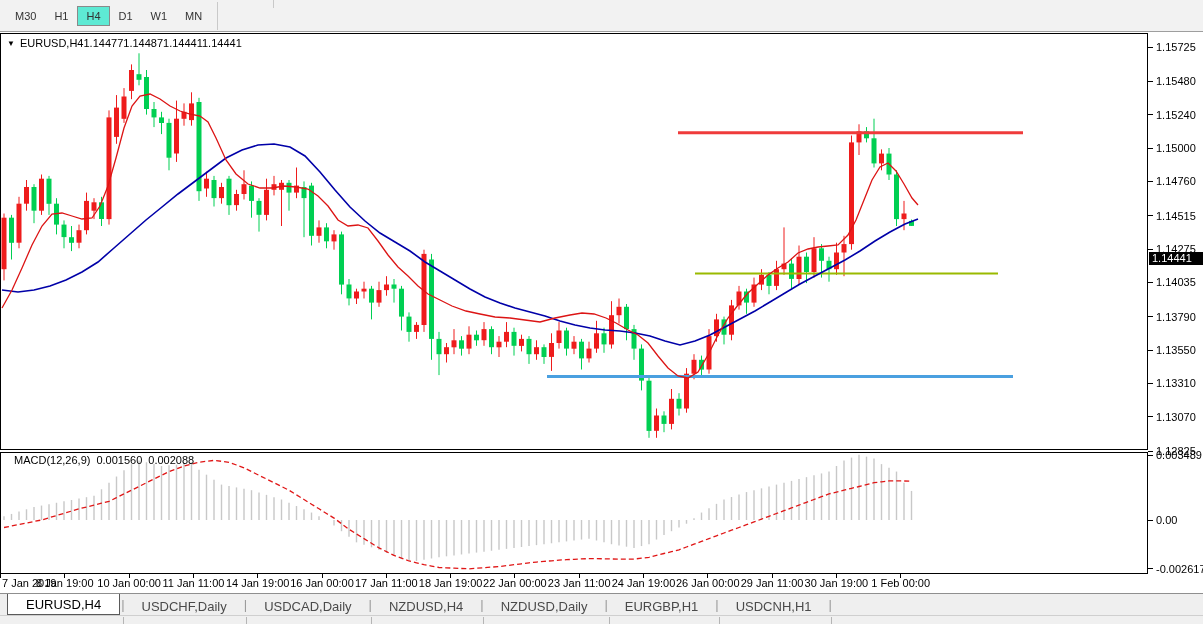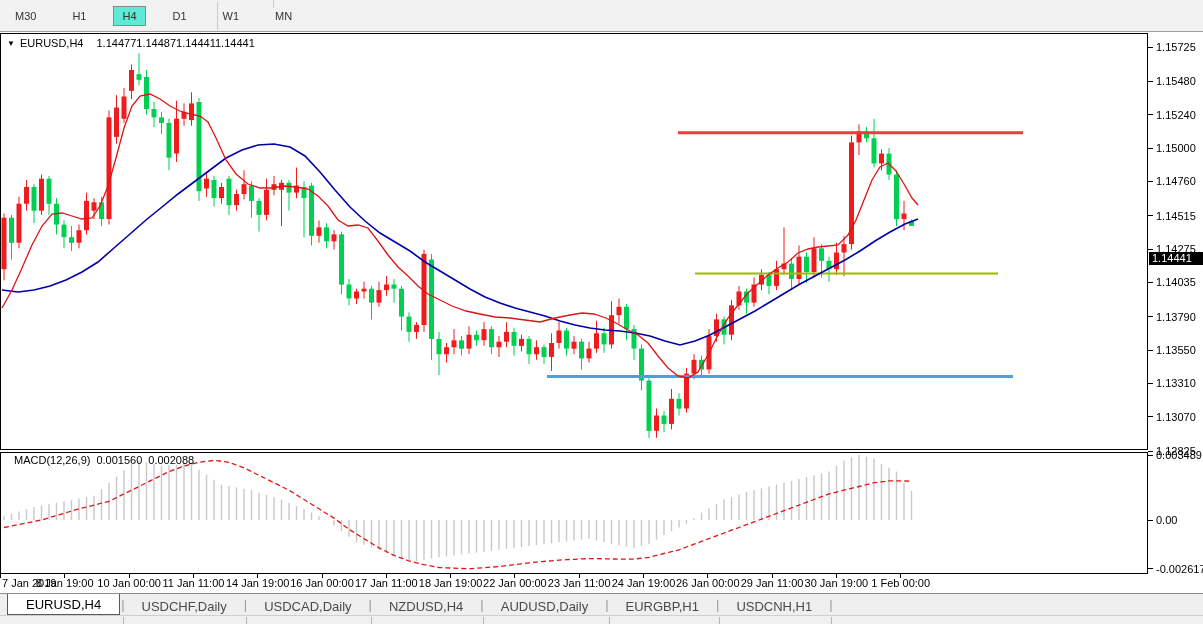--- a/index.html
+++ b/index.html
@@ -1,19 +1,19 @@
 <!DOCTYPE html>
 <html><head>
 <meta charset="utf-8">
 <style>
   html,body{margin:0;padding:0;width:1203px;height:624px;overflow:hidden;
     font-family:"Liberation Sans",sans-serif;background:#ffffff;position:relative;}
   .toolbar{position:absolute;left:0;top:0;width:1203px;height:32px;background:#f2f2f2;
     border-bottom:1px solid #9e9e9e;box-sizing:border-box;}
-  .tf-row{position:absolute;left:6px;top:6px;display:flex;gap:18px;}
+  .tf-row{position:absolute;left:6px;top:6px;display:flex;gap:0;}
   .tf-btn{font-size:11px;color:#333;padding:3px 8px;border:1px solid transparent;
     background:transparent;line-height:12px;cursor:default;}
   .tf-btn.active{background:#5eead4;border:1px solid #8a8a8a;}
   .tb-sep{position:absolute;top:2px;width:1px;height:28px;background:#c9c9c9;}
   .tb-mark{position:absolute;top:0;width:1px;height:8px;background:#c9c9c9;}
   .chartwin{position:absolute;left:0;top:33px;width:1203px;height:559px;}
   svg{position:absolute;left:0;top:0;}
   svg text{font-family:"Liberation Sans",sans-serif;}
   .overlay-label{position:absolute;font-size:11px;color:#000;white-space:nowrap;}
   #symbol-label{left:7px;top:4px;}
@@ -507,38 +507,38 @@
         <text x="707.8" y="554" font-size="11" fill="#000" text-anchor="middle">26 Jan 00:00</text>
         <line x1="772.0999999999999" x2="772.0999999999999" y1="540.5" y2="545" stroke="#000" shape-rendering="crispEdges"></line>
         <text x="772.0999999999999" y="554" font-size="11" fill="#000" text-anchor="middle">29 Jan 11:00</text>
         <line x1="836.4" x2="836.4" y1="540.5" y2="545" stroke="#000" shape-rendering="crispEdges"></line>
         <text x="836.4" y="554" font-size="11" fill="#000" text-anchor="middle">30 Jan 19:00</text>
         <line x1="900.6999999999999" x2="900.6999999999999" y1="540.5" y2="545" stroke="#000" shape-rendering="crispEdges"></line>
         <text x="900.6999999999999" y="554" font-size="11" fill="#000" text-anchor="middle">1 Feb 00:00</text>
       </g>
     </svg>
   <div class="overlay-label" id="symbol-label">
-    <span class="tri">▼</span><span>EURUSD,H4</span><span class="v" style="margin-left:13px">1.14477</span><span class="v">1.14487</span><span class="v">1.14441</span><span class="v">1.14441</span>
+    <span class="tri">▼</span><span>EURUSD,H4</span><span class="v" style="margin-left:0">1.14477</span><span class="v">1.14487</span><span class="v">1.14441</span><span class="v">1.14441</span>
   </div>
   <div class="overlay-label" id="macd-label">
     <span>MACD(12,26,9)</span><span class="v">0.001560</span><span class="v">0.002088</span>
   </div>
   <div class="price-badge" id="price-badge" style="top: 219px;">1.14441</div>
 </div>
 
 <div class="tabbar" id="tabbar">
     <div class="tab active">EURUSD,H4</div>
     <div class="tab-sep">|</div>
     <div class="tab">USDCHF,Daily</div>
     <div class="tab-sep">|</div>
     <div class="tab">USDCAD,Daily</div>
     <div class="tab-sep">|</div>
     <div class="tab">NZDUSD,H4</div>
     <div class="tab-sep">|</div>
-    <div class="tab">AUDUSD,Daily</div>
+    <div class="tab">NZDUSD,Daily</div>
     <div class="tab-sep">|</div>
     <div class="tab">EURGBP,H1</div>
     <div class="tab-sep">|</div>
     <div class="tab">USDCNH,H1</div>
     <div class="tab-sep">|</div>
   </div>
 <div class="bottomstrip" id="bottomstrip">
     <div class="strip-mark" style="left: 123px;"></div>
     <div class="strip-mark" style="left: 246px;"></div>
     <div class="strip-mark" style="left: 371px;"></div>

